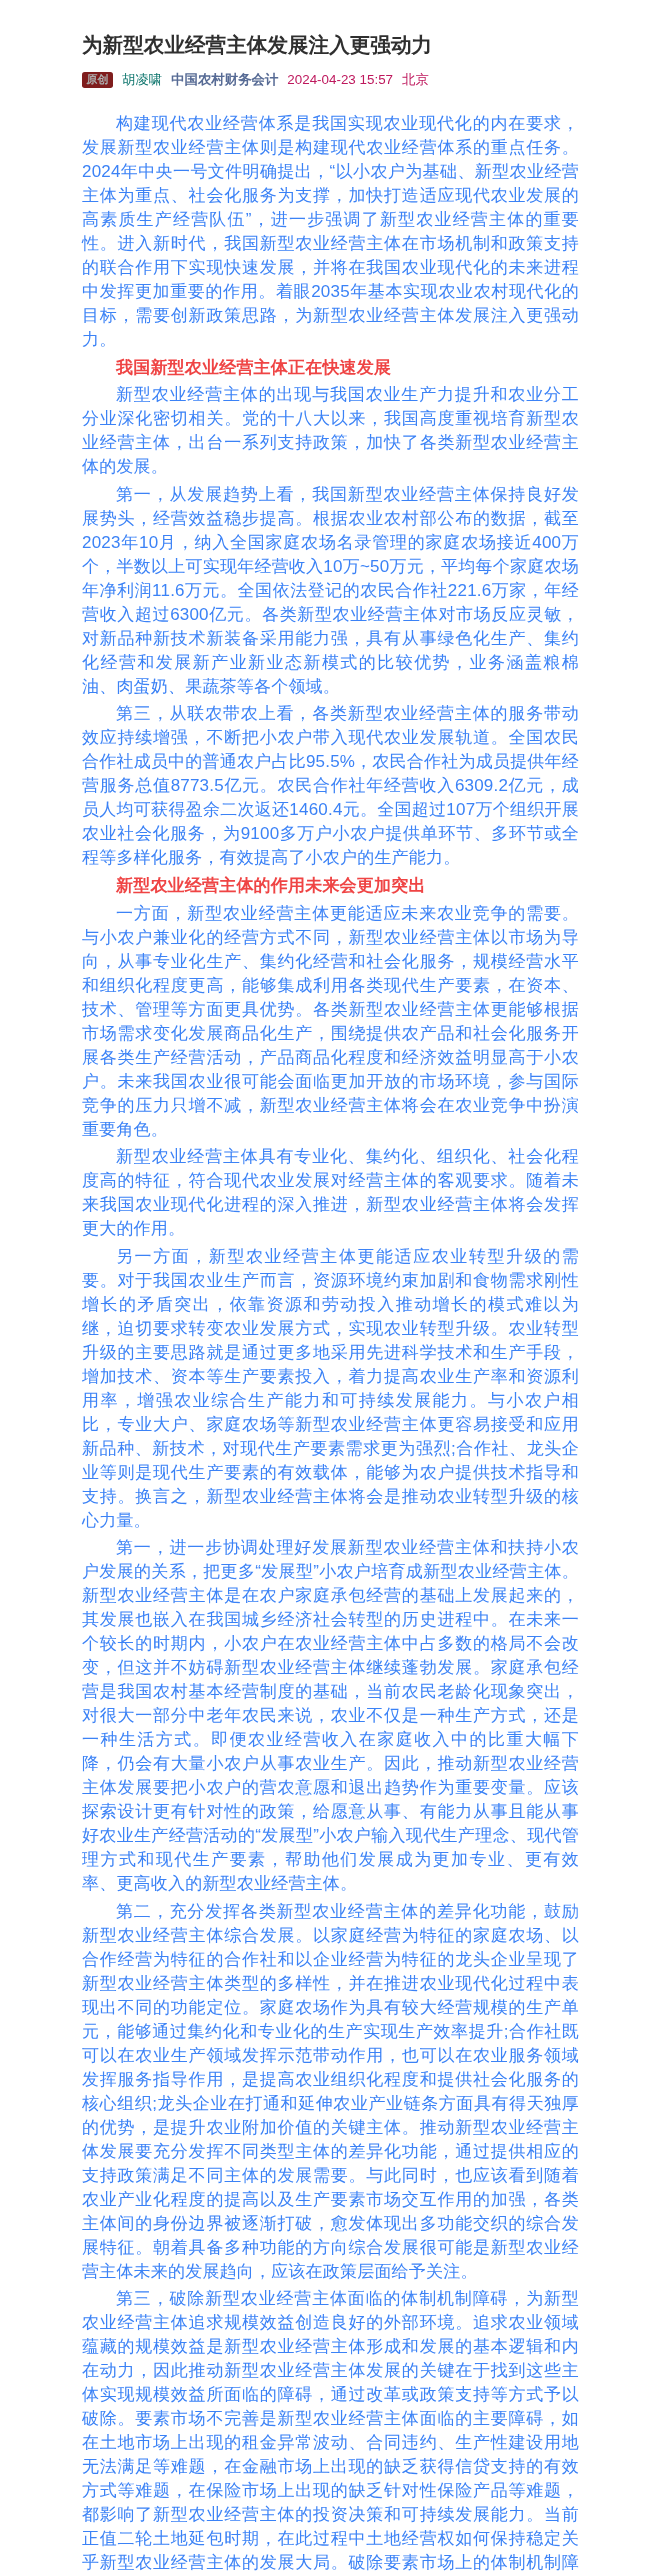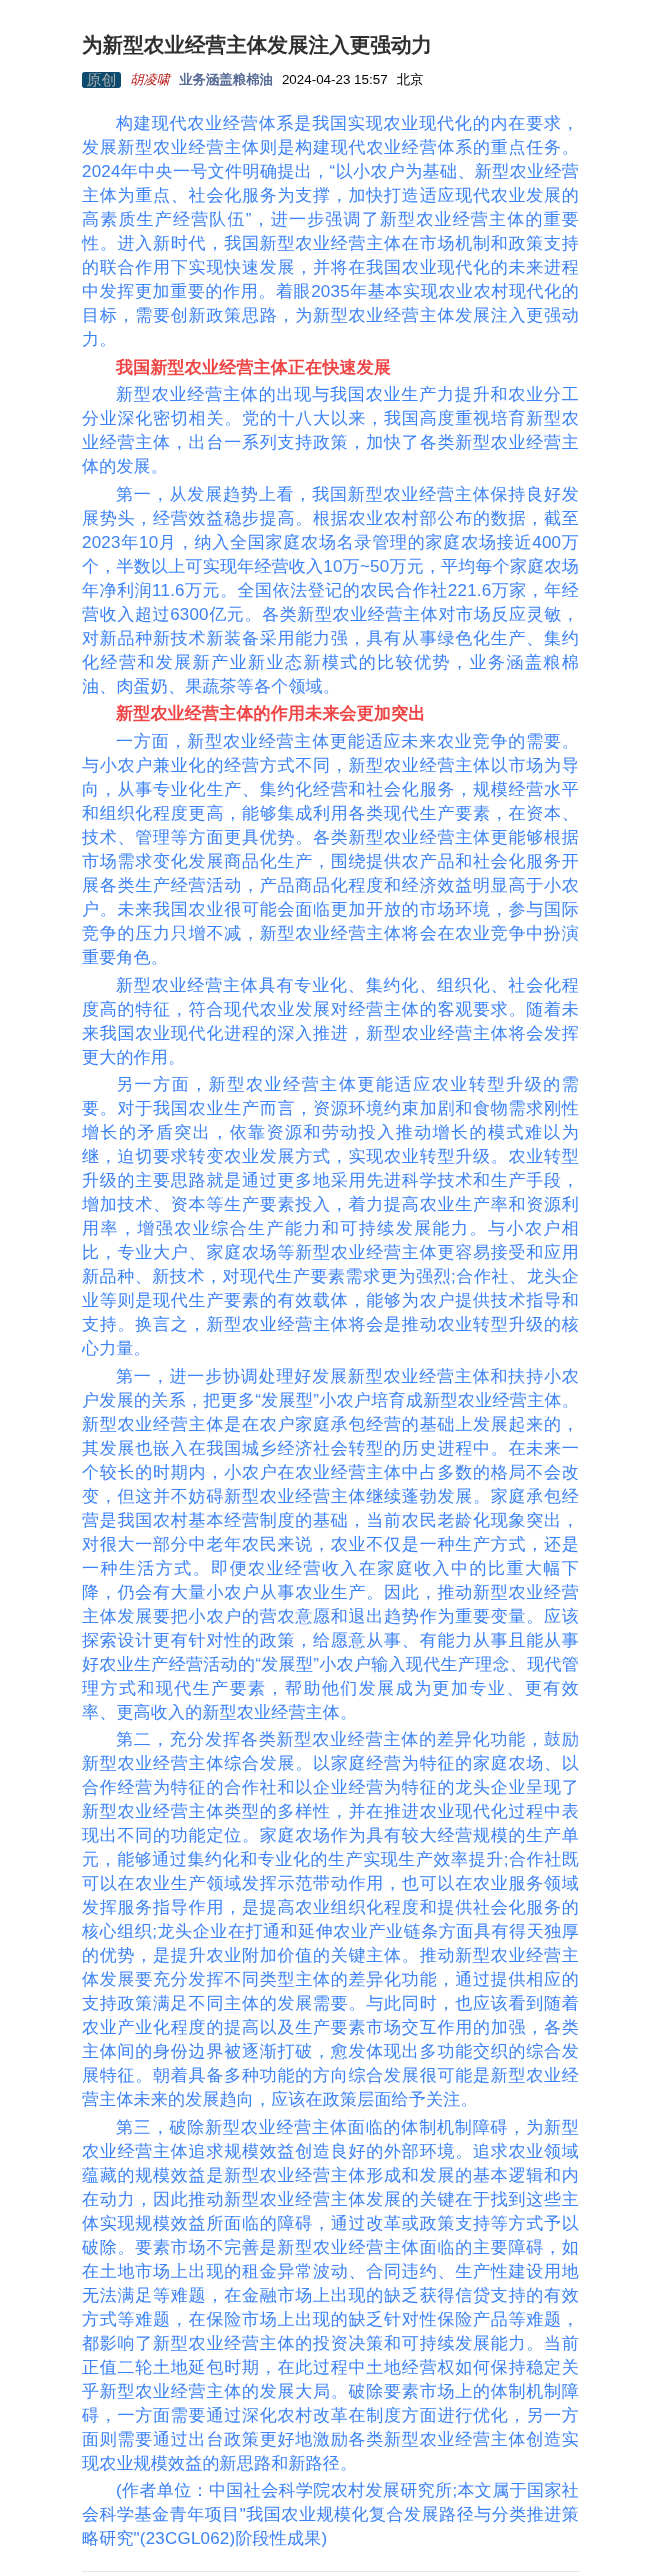--- a/index.html
+++ b/index.html
@@ -26,30 +26,31 @@
     display: flex;
     align-items: center;
     gap: 9px;
     font-size: 13.4px;
     color: #b2b2b2;
     margin: 0 0 23px 0;
     white-space: nowrap;
   }
   .original-badge {
     display: inline-block;
-    font-size: 15px;
+    font-size: 11px;
     color: #adadad;
-    background: #0c4a6e;
+    background: #7f1d1d;
     border-radius: 2.7px;
     padding: 0.9px 4.5px;
     line-height: 15px;
+    font-weight: bold;
   }
-  .meta-author { color: #b91c1c; font-style: italic; }
+  .meta-author { color: #0f766e; }
   .meta-account { font-weight: 600; cursor: pointer; }
-  .meta-datetime, .meta-location { color: #000000; }
+  .meta-datetime, .meta-location { color: #be185d; }
   .article-body { margin: 0; }
   .para {
     font-size: 17px;
     line-height: 24px;
     color: #3b82f6;
     text-align: justify;
     text-indent: 2em;
     margin: 0 0 3.6px 0;
     font-weight: 400;
     letter-spacing: 0.2px;
@@ -77,30 +78,31 @@
 </head>
 <body>
 
 <div class="page">
 
   <h1 class="article-title">为新型农业经营主体发展注入更强动力</h1>
 
   <div class="meta-row">
     <span class="original-badge">原创</span>
     <span class="meta-author">胡凌啸</span>
-    <span class="meta-account" style="color: rgb(87, 107, 149);">业务涵盖粮棉油</span>
+    <span class="meta-account" style="color: rgb(87, 107, 149);">中国农村财务会计</span>
     <span class="meta-datetime">2024-04-23 15:57</span>
     <span class="meta-location">北京</span>
   </div>
 
   <div class="article-body">
       <p class="para">构建现代农业经营体系是我国实现农业现代化的内在要求，发展新型农业经营主体则是构建现代农业经营体系的重点任务。2024年中央一号文件明确提出，“以小农户为基础、新型农业经营主体为重点、社会化服务为支撑，加快打造适应现代农业发展的高素质生产经营队伍”，进一步强调了新型农业经营主体的重要性。进入新时代，我国新型农业经营主体在市场机制和政策支持的联合作用下实现快速发展，并将在我国农业现代化的未来进程中发挥更加重要的作用。着眼2035年基本实现农业农村现代化的目标，需要创新政策思路，为新型农业经营主体发展注入更强动力。</p>
       <h2 class="para section-heading">我国新型农业经营主体正在快速发展</h2>
       <p class="para">新型农业经营主体的出现与我国农业生产力提升和农业分工分业深化密切相关。党的十八大以来，我国高度重视培育新型农业经营主体，出台一系列支持政策，加快了各类新型农业经营主体的发展。</p>
       <p class="para">第一，从发展趋势上看，我国新型农业经营主体保持良好发展势头，经营效益稳步提高。根据农业农村部公布的数据，截至2023年10月，纳入全国家庭农场名录管理的家庭农场接近400万个，半数以上可实现年经营收入10万~50万元，平均每个家庭农场年净利润11.6万元。全国依法登记的农民合作社221.6万家，年经营收入超过6300亿元。各类新型农业经营主体对市场反应灵敏，对新品种新技术新装备采用能力强，具有从事绿色化生产、集约化经营和发展新产业新业态新模式的比较优势，业务涵盖粮棉油、肉蛋奶、果蔬茶等各个领域。</p>
+      <p class="para">第三，从联农带农上看，各类新型农业经营主体的服务带动效应持续增强，不断把小农户带入现代农业发展轨道。全国农民合作社成员中的普通农户占比95.5%，农民合作社为成员提供年经营服务总值8773.5亿元。农民合作社年经营收入6309.2亿元，成员人均可获得盈余二次返还1460.4元。全国超过107万个组织开展农业社会化服务，为9100多万户小农户提供单环节、多环节或全程等多样化服务，有效提高了小农户的生产能力。</p>
       <h2 class="para section-heading">新型农业经营主体的作用未来会更加突出</h2>
       <p class="para">一方面，新型农业经营主体更能适应未来农业竞争的需要。与小农户兼业化的经营方式不同，新型农业经营主体以市场为导向，从事专业化生产、集约化经营和社会化服务，规模经营水平和组织化程度更高，能够集成利用各类现代生产要素，在资本、技术、管理等方面更具优势。各类新型农业经营主体更能够根据市场需求变化发展商品化生产，围绕提供农产品和社会化服务开展各类生产经营活动，产品商品化程度和经济效益明显高于小农户。未来我国农业很可能会面临更加开放的市场环境，参与国际竞争的压力只增不减，新型农业经营主体将会在农业竞争中扮演重要角色。</p>
       <p class="para">新型农业经营主体具有专业化、集约化、组织化、社会化程度高的特征，符合现代农业发展对经营主体的客观要求。随着未来我国农业现代化进程的深入推进，新型农业经营主体将会发挥更大的作用。</p>
       <p class="para">另一方面，新型农业经营主体更能适应农业转型升级的需要。对于我国农业生产而言，资源环境约束加剧和食物需求刚性增长的矛盾突出，依靠资源和劳动投入推动增长的模式难以为继，迫切要求转变农业发展方式，实现农业转型升级。农业转型升级的主要思路就是通过更多地采用先进科学技术和生产手段，增加技术、资本等生产要素投入，着力提高农业生产率和资源利用率，增强农业综合生产能力和可持续发展能力。与小农户相比，专业大户、家庭农场等新型农业经营主体更容易接受和应用新品种、新技术，对现代生产要素需求更为强烈;合作社、龙头企业等则是现代生产要素的有效载体，能够为农户提供技术指导和支持。换言之，新型农业经营主体将会是推动农业转型升级的核心力量。</p>
       <p class="para">第一，进一步协调处理好发展新型农业经营主体和扶持小农户发展的关系，把更多“发展型”小农户培育成新型农业经营主体。新型农业经营主体是在农户家庭承包经营的基础上发展起来的，其发展也嵌入在我国城乡经济社会转型的历史进程中。在未来一个较长的时期内，小农户在农业经营主体中占多数的格局不会改变，但这并不妨碍新型农业经营主体继续蓬勃发展。家庭承包经营是我国农村基本经营制度的基础，当前农民老龄化现象突出，对很大一部分中老年农民来说，农业不仅是一种生产方式，还是一种生活方式。即便农业经营收入在家庭收入中的比重大幅下降，仍会有大量小农户从事农业生产。因此，推动新型农业经营主体发展要把小农户的营农意愿和退出趋势作为重要变量。应该探索设计更有针对性的政策，给愿意从事、有能力从事且能从事好农业生产经营活动的“发展型”小农户输入现代生产理念、现代管理方式和现代生产要素，帮助他们发展成为更加专业、更有效率、更高收入的新型农业经营主体。</p>
       <p class="para">第二，充分发挥各类新型农业经营主体的差异化功能，鼓励新型农业经营主体综合发展。以家庭经营为特征的家庭农场、以合作经营为特征的合作社和以企业经营为特征的龙头企业呈现了新型农业经营主体类型的多样性，并在推进农业现代化过程中表现出不同的功能定位。家庭农场作为具有较大经营规模的生产单元，能够通过集约化和专业化的生产实现生产效率提升;合作社既可以在农业生产领域发挥示范带动作用，也可以在农业服务领域发挥服务指导作用，是提高农业组织化程度和提供社会化服务的核心组织;龙头企业在打通和延伸农业产业链条方面具有得天独厚的优势，是提升农业附加价值的关键主体。推动新型农业经营主体发展要充分发挥不同类型主体的差异化功能，通过提供相应的支持政策满足不同主体的发展需要。与此同时，也应该看到随着农业产业化程度的提高以及生产要素市场交互作用的加强，各类主体间的身份边界被逐渐打破，愈发体现出多功能交织的综合发展特征。朝着具备多种功能的方向综合发展很可能是新型农业经营主体未来的发展趋向，应该在政策层面给予关注。</p>
       <p class="para">第三，破除新型农业经营主体面临的体制机制障碍，为新型农业经营主体追求规模效益创造良好的外部环境。追求农业领域蕴藏的规模效益是新型农业经营主体形成和发展的基本逻辑和内在动力，因此推动新型农业经营主体发展的关键在于找到这些主体实现规模效益所面临的障碍，通过改革或政策支持等方式予以破除。要素市场不完善是新型农业经营主体面临的主要障碍，如在土地市场上出现的租金异常波动、合同违约、生产性建设用地无法满足等难题，在金融市场上出现的缺乏获得信贷支持的有效方式等难题，在保险市场上出现的缺乏针对性保险产品等难题，都影响了新型农业经营主体的投资决策和可持续发展能力。当前正值二轮土地延包时期，在此过程中土地经营权如何保持稳定关乎新型农业经营主体的发展大局。破除要素市场上的体制机制障碍，一方面需要通过深化农村改革在制度方面进行优化，另一方面则需要通过出台政策更好地激励各类新型农业经营主体创造实现农业规模效益的新思路和新路径。</p>
       <p class="para">(作者单位：中国社会科学院农村发展研究所;本文属于国家社会科学基金青年项目"我国农业规模化复合发展路径与分类推进策略研究"(23CGL062)阶段性成果)</p>
     </div>
 

